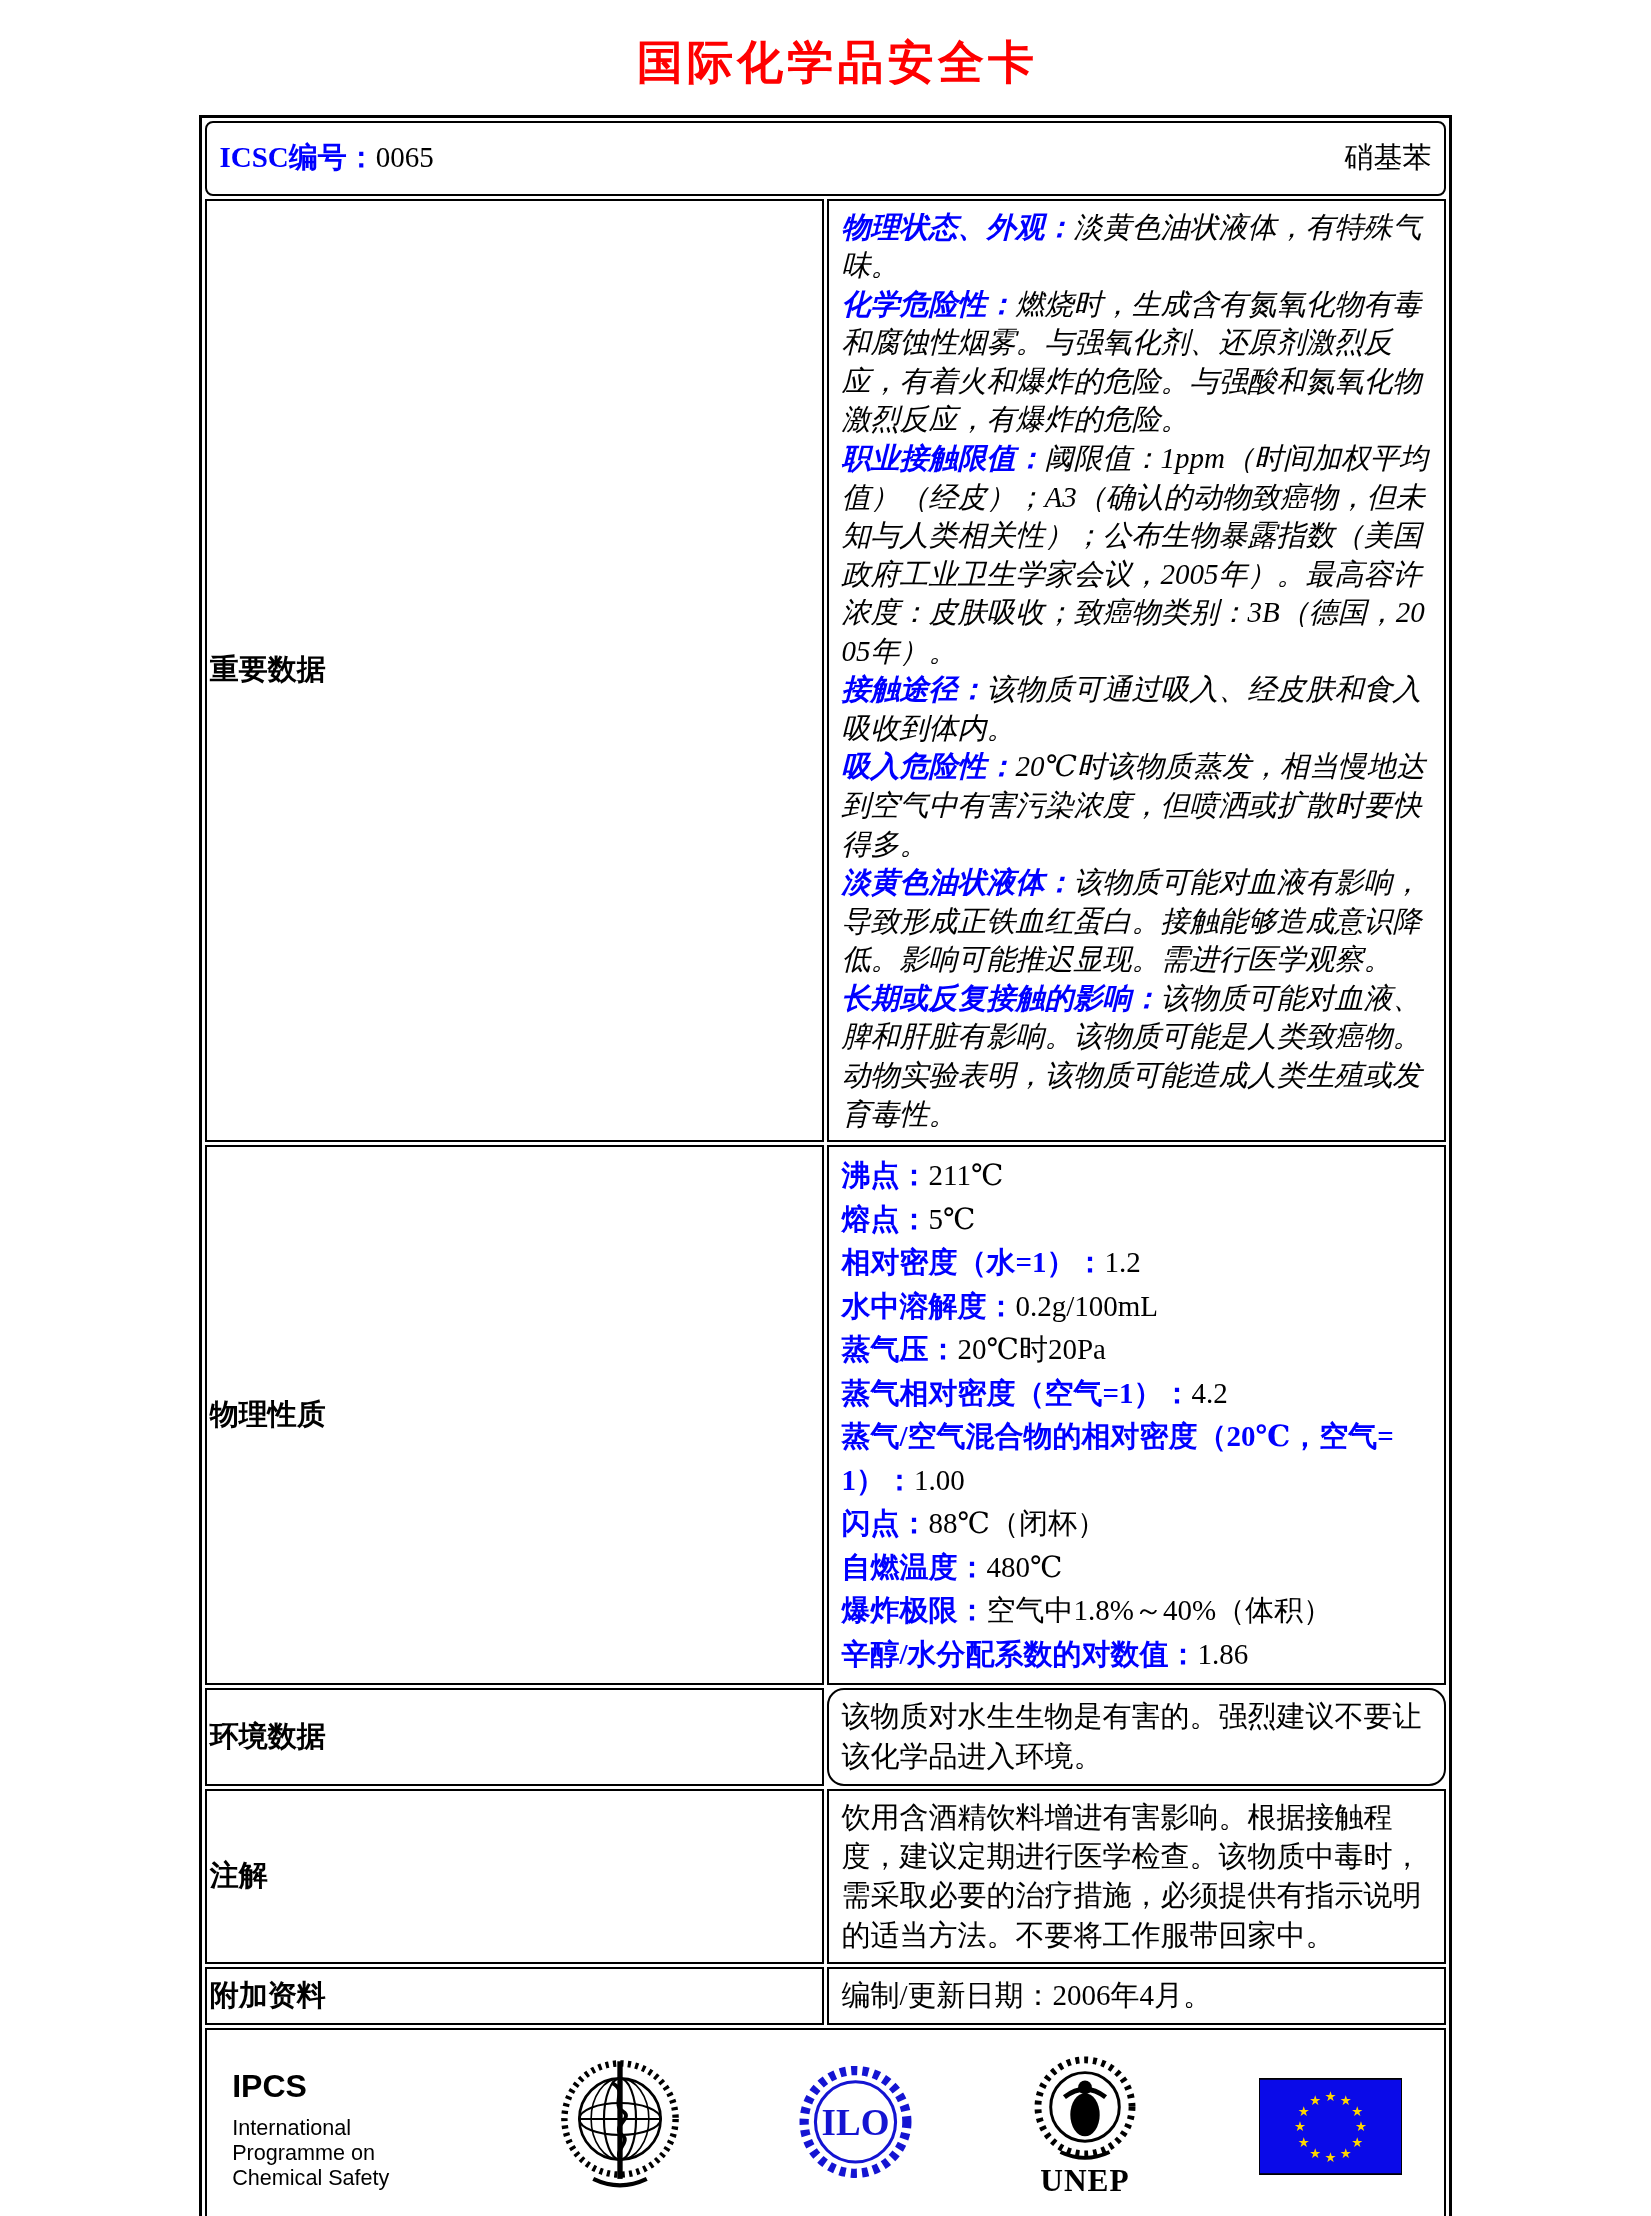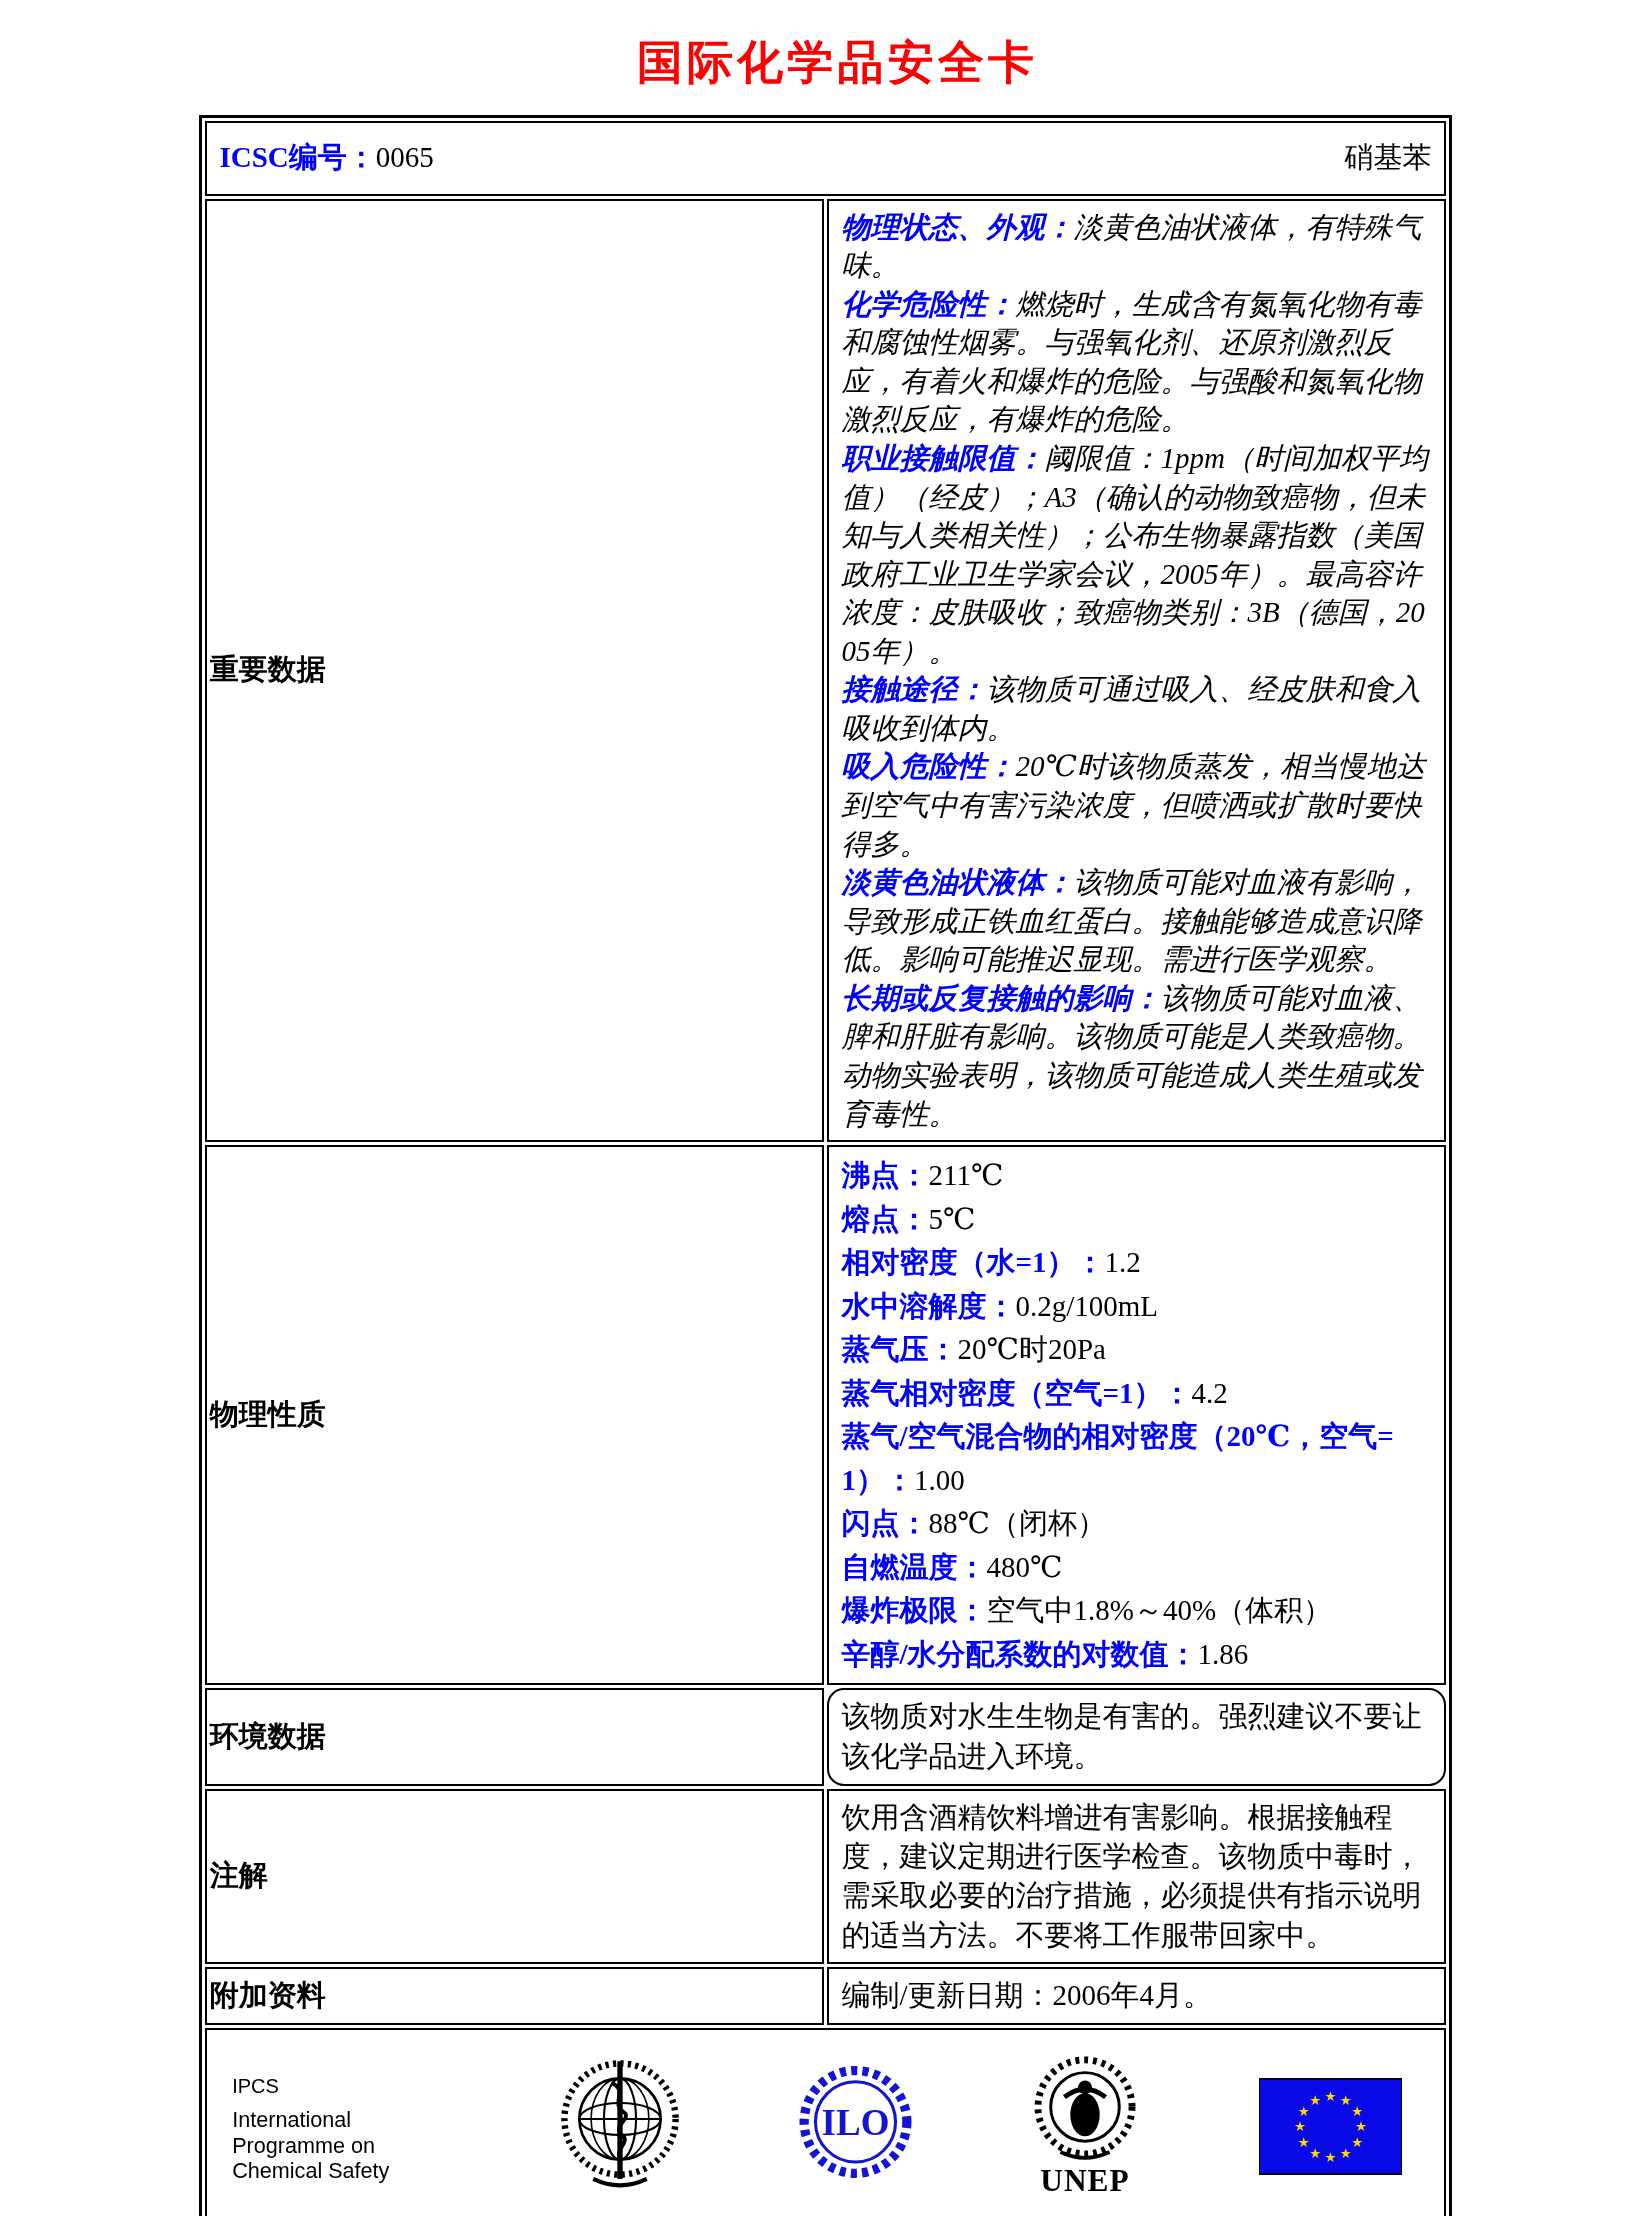--- a/index.html
+++ b/index.html
@@ -38,41 +38,41 @@
     word-break:break-all;
   }
   td.row-label{
     width:152px;
     text-align:left;
     vertical-align:middle;
     color:#000000;
     font-weight:bold;
     padding:5.6px 2.8px;
   }
-  .hdr-cell{padding:15.3px 12.5px;}
+  .hdr-cell{padding:15.3px 12.5px;border-radius:8px;}
   .hdr-flex{display:flex;justify-content:space-between;align-items:flex-end;}
   .inline-label{color:#0000FF;font-weight:bold;}
   .para{margin:0;line-height:1.33;font-style:italic;}
   .prop-line{margin:0;line-height:1.5;}
   .env-cell,.legal-cell{vertical-align:middle;border-radius:17px;}
   .logos-cell{padding:24px 21px 18px 21px;}
   .logos-row{
     display:flex;
     align-items:center;
     justify-content:space-between;
     padding:0 21px 0 4.2px;
   }
   .ipcs-block{
     width:209px;
     font-family:"Liberation Sans","DejaVu Sans",sans-serif;
     font-size:21.6px;
     line-height:1.18;
     color:#000;
   }
-  .ipcs-acronym{font-size:20px;font-weight:normal;margin-bottom:8.4px;}
+  .ipcs-acronym{font-size:32px;font-weight:bold;margin-bottom:8.4px;}
   .logo{flex:0 0 auto;}
 </style>
 </head>
 <body>
 
 <div class="page-title">国际化学品安全卡</div>
 
 <table class="card">
 
   <tbody>

